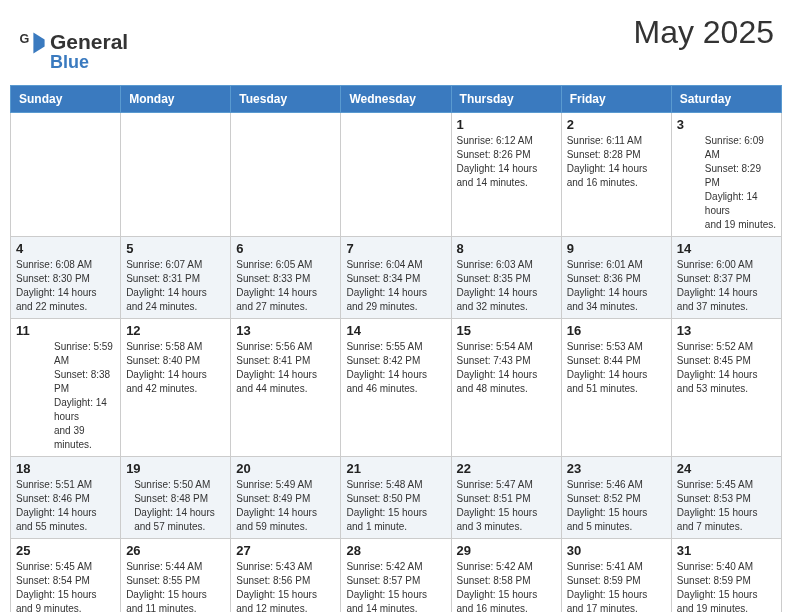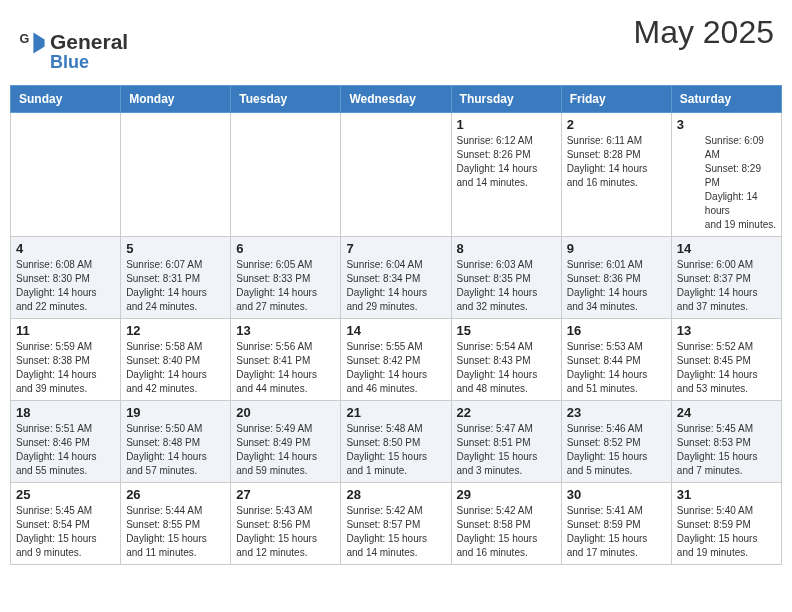--- a/index.html
+++ b/index.html
@@ -205,21 +205,21 @@
           <div class="day-num">14</div>
           <div class="day-detail" style="white-space: pre-line;">Sunrise: 6:00 AM
 Sunset: 8:37 PM
 Daylight: 14 hours
 and 37 minutes.</div>
         </td>
       </tr>
       <tr>
         <td>
           <div class="day-num">11</div>
-          <div class="day-detail" style="white-space: pre-line;">Sunrise: 5:59 AM
+          <div class="day-detail" style="white-space: pre-line; margin-left: 38px;">Sunrise: 5:59 AM
 Sunset: 8:38 PM
 Daylight: 14 hours
 and 39 minutes.</div>
         </td>
         <td>
           <div class="day-num">12</div>
           <div class="day-detail" style="white-space: pre-line;">Sunrise: 5:58 AM
 Sunset: 8:40 PM
 Daylight: 14 hours
 and 42 minutes.</div>
@@ -234,21 +234,21 @@
         <td>
           <div class="day-num">14</div>
           <div class="day-detail" style="white-space: pre-line;">Sunrise: 5:55 AM
 Sunset: 8:42 PM
 Daylight: 14 hours
 and 46 minutes.</div>
         </td>
         <td>
           <div class="day-num">15</div>
           <div class="day-detail" style="white-space: pre-line;">Sunrise: 5:54 AM
-Sunset: 8:43 PM
+Sunset: 7:43 PM
 Daylight: 14 hours
 and 48 minutes.</div>
         </td>
         <td>
           <div class="day-num">16</div>
           <div class="day-detail" style="white-space: pre-line;">Sunrise: 5:53 AM
 Sunset: 8:44 PM
 Daylight: 14 hours
 and 51 minutes.</div>
         </td>
@@ -263,21 +263,21 @@
       <tr>
         <td>
           <div class="day-num">18</div>
           <div class="day-detail" style="white-space: pre-line;">Sunrise: 5:51 AM
 Sunset: 8:46 PM
 Daylight: 14 hours
 and 55 minutes.</div>
         </td>
         <td>
           <div class="day-num">19</div>
-          <div class="day-detail" style="white-space: pre-line;">Sunrise: 5:50 AM
+          <div class="day-detail" style="white-space: pre-line; margin-left: 8px;">Sunrise: 5:50 AM
 Sunset: 8:48 PM
 Daylight: 14 hours
 and 57 minutes.</div>
         </td>
         <td>
           <div class="day-num">20</div>
           <div class="day-detail" style="white-space: pre-line;">Sunrise: 5:49 AM
 Sunset: 8:49 PM
 Daylight: 14 hours
 and 59 minutes.</div>

